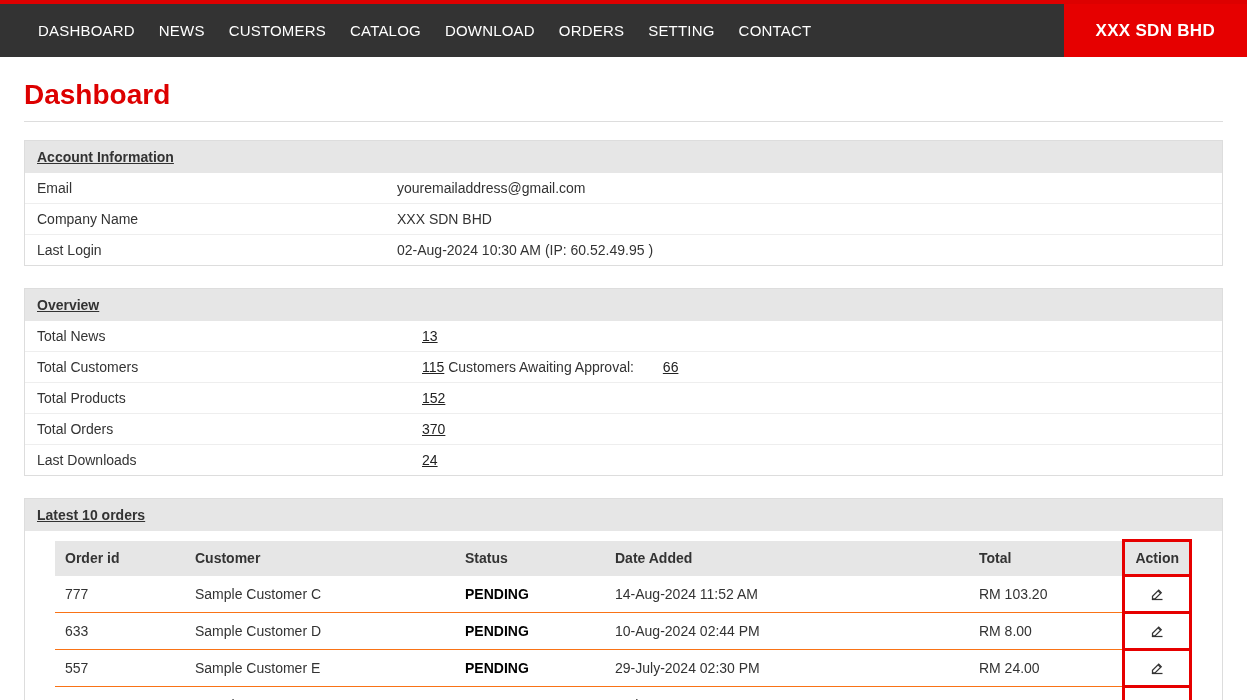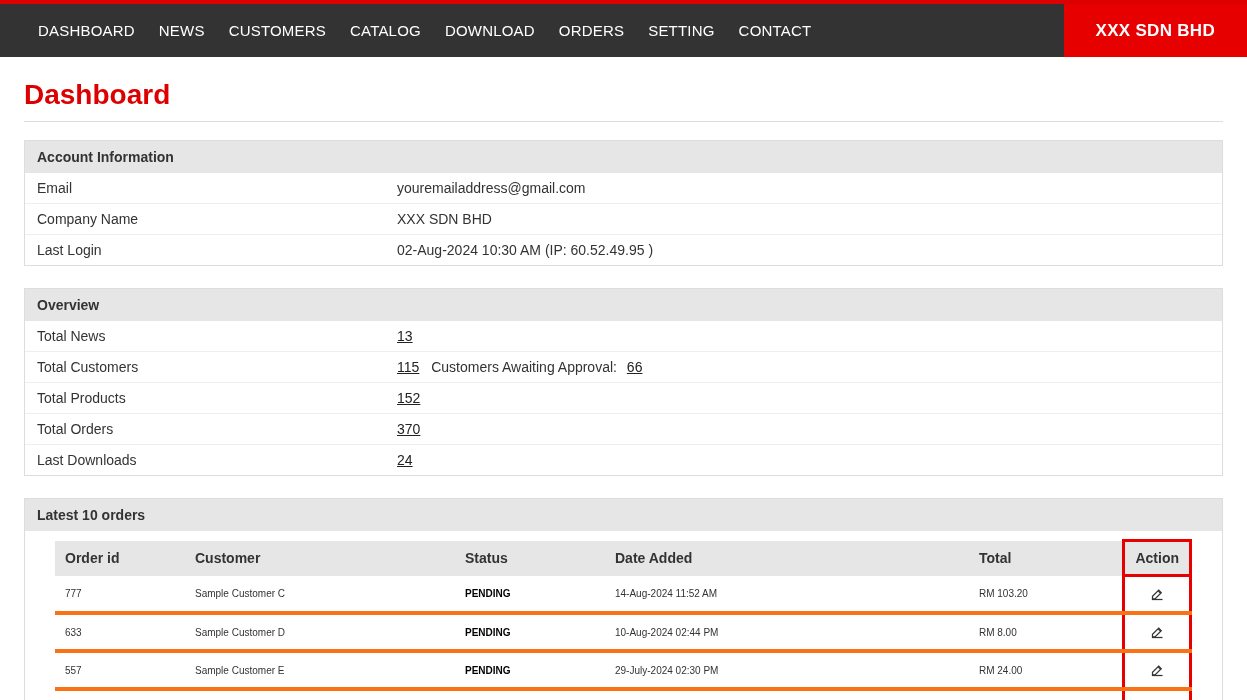--- a/index.html
+++ b/index.html
@@ -63,60 +63,62 @@
   }
   .panel {
     border: 1px solid #ddd;
     margin-bottom: 22px;
   }
   .panel-header {
     background: #e6e6e6;
     padding: 8px 12px;
     font-weight: 700;
     font-size: 14px;
+    text-decoration: underline;
   }
   .info-table {
     width: 100%;
     border-collapse: collapse;
   }
   .info-table tr:not(:last-child) td {
     border-bottom: 1px solid #eee;
   }
   .info-table td {
     padding: 7px 12px;
     font-size: 14px;
     vertical-align: top;
   }
   .info-table td.label {
     width: 360px;
   }
   .info-table a.value-link {
     color: #222;
     text-decoration: underline;
     cursor: pointer;
+    margin-left: 25px;
   }
   .orders-wrap {
     padding: 8px 30px 0 30px;
   }
   .orders-table {
     width: 100%;
     border-collapse: collapse;
   }
   .orders-table thead th {
     background: #e6e6e6;
     font-weight: 700;
     text-align: left;
     padding: 8px 10px;
     font-size: 14px;
     margin-left: 8px;
   }
   .orders-table tbody td {
     padding: 6px 10px;
-    border-bottom: 4px solid #f97316;
-    font-size: 10px;
+    border-bottom: 1px solid #f97316;
+    font-size: 14px;
   }
   .status-pending {
     color: #000000;
     font-weight: 700;
   }
   .col-action {
     width: 64px;
     text-align: center;
   }
   .orders-table thead th.col-action,
@@ -132,21 +134,20 @@
     display: inline-flex;
     align-items: center;
     justify-content: center;
     width: 22px;
     height: 22px;
     cursor: pointer;
     color: #333;
   }
   .edit-btn svg { width: 15px; height: 15px; }
   .after-text {
-    margin-left: 8px;
   }
   .awaiting {
     margin-left: 6px;
   }
 </style>
 </head>
 <body>
 
 <div class="top-red-strip"></div>
 

